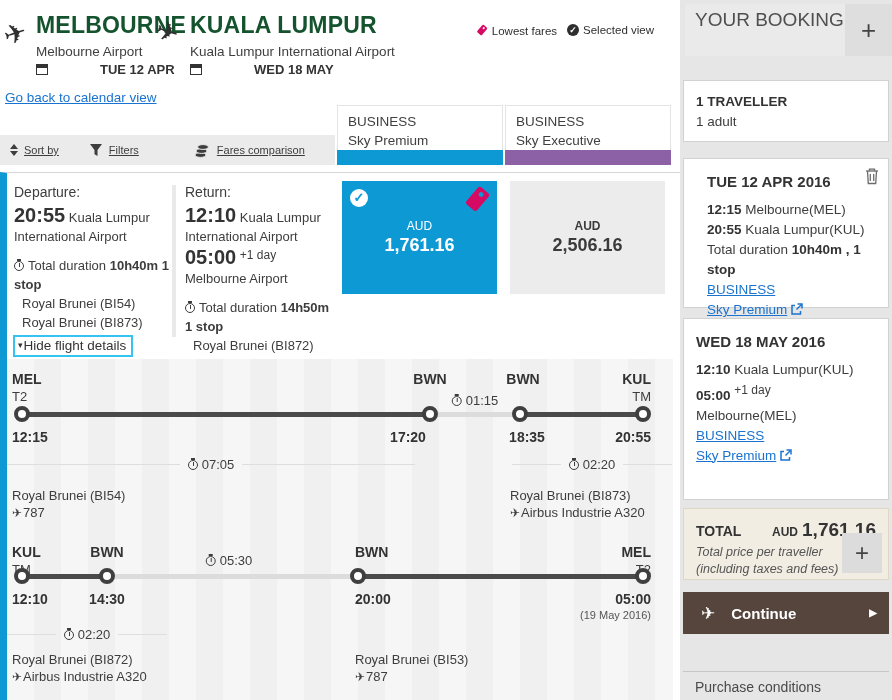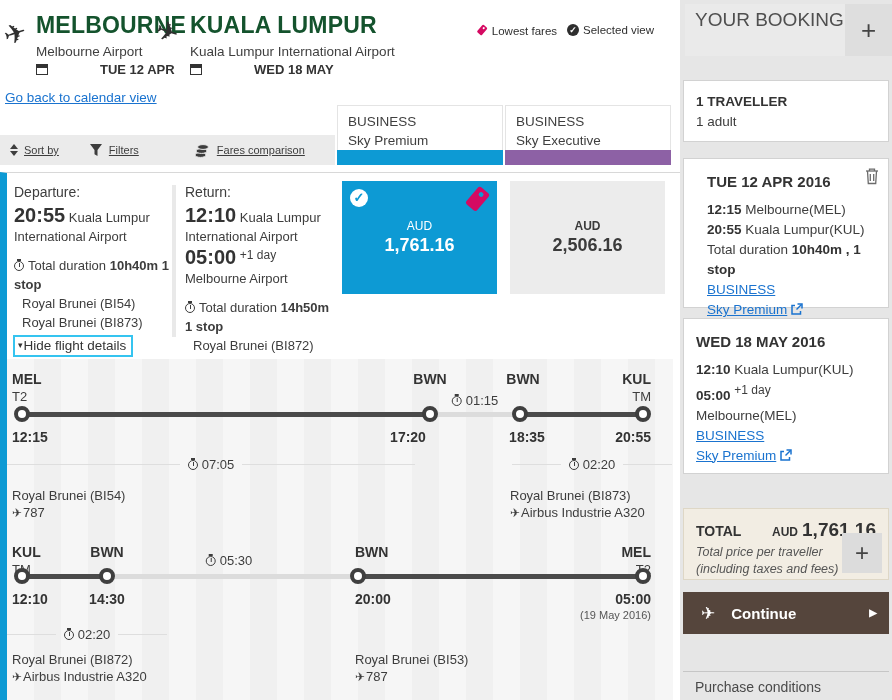--- a/index.html
+++ b/index.html
@@ -94,21 +94,21 @@
 
   
   .sidebar { position:absolute; left:680px; top:0; width:212px; height:700px; background:#e6e6e6; }
   .sb-header { position:absolute; left:5px; top:4px; right:0; height:52px; background:#eaeaea; }
   .sb-title { position:absolute; left:10px; top:4px; font-size:19px; color:#4f4f4f; line-height:23px; }
   .sb-add { position:absolute; right:0; top:0; width:47px; height:52px; background:#dedede; border:none; font-size:26px; color:#444; cursor:pointer; font-family:"Liberation Sans",sans-serif; }
   .sb-card { position:absolute; left:3px; right:3px; background:#fff; border:1px solid #d2d2d2; padding:11px 12px; font-size:13.5px; line-height:20px; color:#3d3d3d; }
   .sb-trav { top:80px; height:62px; }
   .sb-trav .cnt { font-weight:700; color:#333; }
   .sb-seg1 { top:158px; height:150px;padding-left:23px; }
-  .sb-seg2 { top:318px; height:156px; }
+  .sb-seg2 { top:318px; height:182px; }
   .sb-date { font-weight:700; font-size:15px; color:#333; margin:2px 0 8px 0; }
   .sb-line b { color:#333; }
   .sb-link { color:#1a73cf; text-decoration:underline; cursor:pointer; }
   .trash-btn { position:absolute; right:8px; top:8px; background:none; border:none; cursor:pointer; }
   .ext-ic { vertical-align:-2px; margin-left:3px; }
   .sb-total { position:absolute; left:3px; right:3px; top:508px; height:72px; background:#f2ede3; border:1px solid #ded7c6; padding:10px 12px; }
   .tot-row { display:flex; justify-content:space-between; align-items:baseline; }
   .tot-lab { font-size:14px; font-weight:700; color:#333; }
   .tot-cur { font-size:12px; font-weight:700; color:#333; margin-right:4px; }
   .tot-amt { font-size:19px; font-weight:700; color:#333; }

